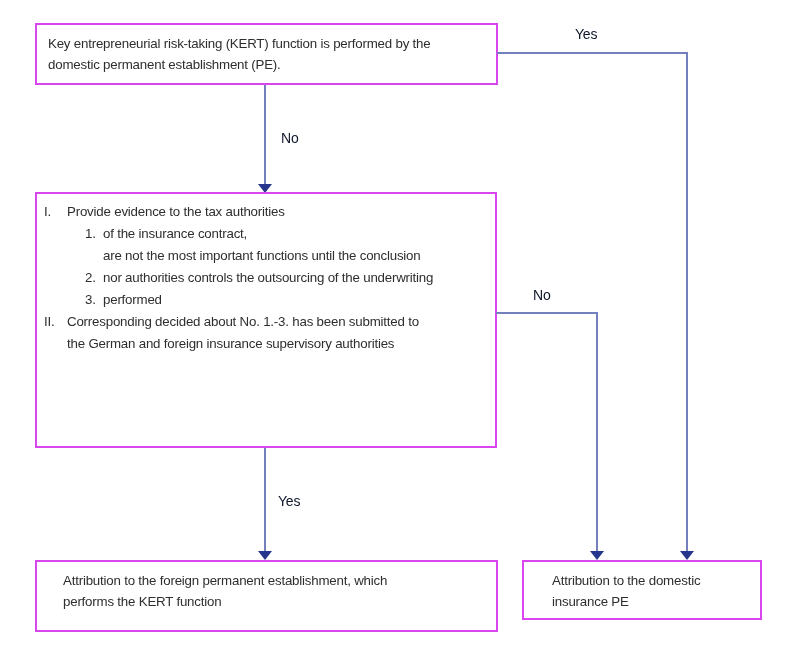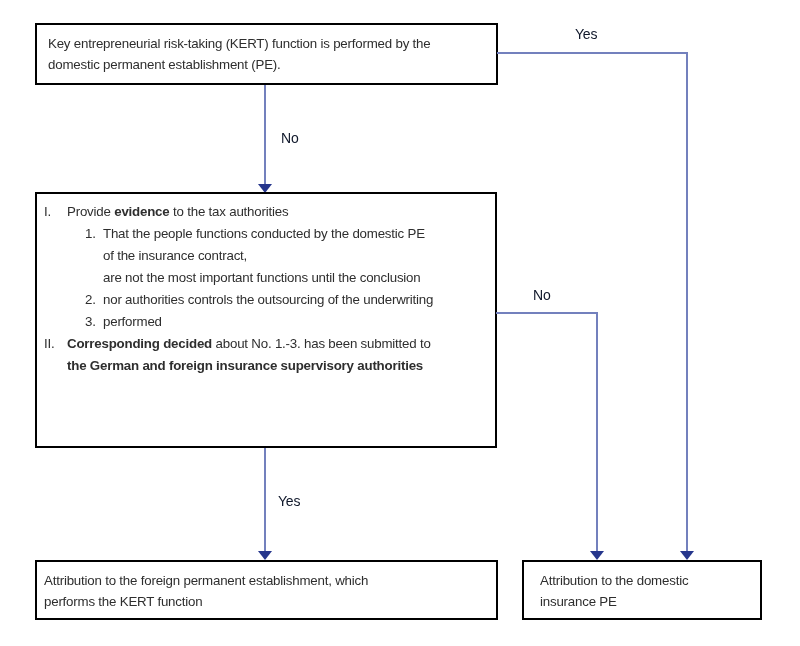--- a/index.html
+++ b/index.html
@@ -9,40 +9,40 @@
     background:#ffffff;
     font-family:"Liberation Sans", sans-serif;
     color:#2e2e2e;
     letter-spacing:-0.2px;
     overflow:hidden;
   }
   .box{
     position:absolute;
     box-sizing:border-box;
     background:#ffffff;
-    border:2px solid #000000;
+    border:2px solid #d946ef;
   }
   .box-text{
     font-size:13.3px;
     line-height:21px;
     white-space:pre-line;
   }
   #top-box{left:35px;top:23px;width:463px;height:62px;padding:8px 10px 0 11px;}
   #middle-box{left:35px;top:192px;width:462px;height:256px;padding:7px 4px 0 7px;font-size:13.3px;line-height:22px;}
-  #bottom-left-box{left:35px;top:560px;width:463px;height:60px;padding:8px 10px 0 7px;}
-  #bottom-right-box{left:522px;top:560px;width:240px;height:60px;padding:8px 10px 0 16px;}
+  #bottom-left-box{left:35px;top:560px;width:463px;height:72px;padding:8px 10px 0 26px;}
+  #bottom-right-box{left:522px;top:560px;width:240px;height:60px;padding:8px 10px 0 28px;}
 
   .row{display:flex;}
   .row .marker{flex:0 0 auto;}
   .row.l1 .marker{width:23px;}
   .row.l2{margin-left:41px;}
   .row.l2 .marker{width:18px;}
   .row .content{flex:1 1 auto;min-width:0;}
   .row .content .ln{white-space:nowrap;}
-  .b{font-weight:bold;margin-top:16px;}
+  .b{font-weight:normal;margin-top:16px;}
   .i{font-style:italic;}
 
   .vline{position:absolute;width:2px;background:#7380bd;}
   .hline{position:absolute;height:2px;background:#7380bd;}
   .arrow-down{
     position:absolute;width:0;height:0;
     border-left:7px solid transparent;
     border-right:7px solid transparent;
     border-top:9px solid #26368c;
   }
@@ -75,21 +75,20 @@
     <div id="middle-list">
         <div class="row l1">
           <span class="marker">I.</span>
           <div class="content">
             <div class="ln"><span>Provide </span><span class="b">evidence</span><span> to the tax authorities</span></div>
           </div>
         </div>
         <div class="row l2">
           <span class="marker">1.</span>
           <div class="content">
-            <div class="ln"><span>That the people functions conducted by the domestic PE</span></div>
             <div class="ln"><span>of the insurance contract,</span></div>
             <div class="ln"><span>are not the most important functions until the conclusion</span></div>
           </div>
         </div>
         <div class="row l2">
           <span class="marker">2.</span>
           <div class="content">
             <div class="ln"><span>nor authorities controls the outsourcing of the underwriting</span></div>
           </div>
         </div>

